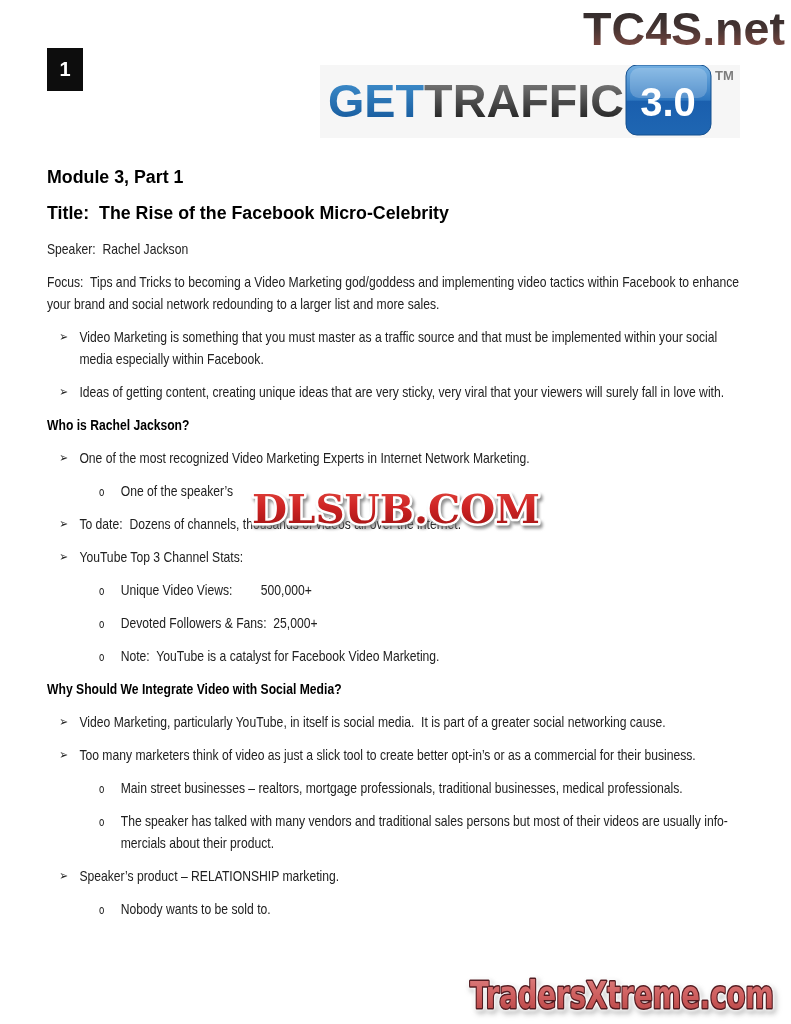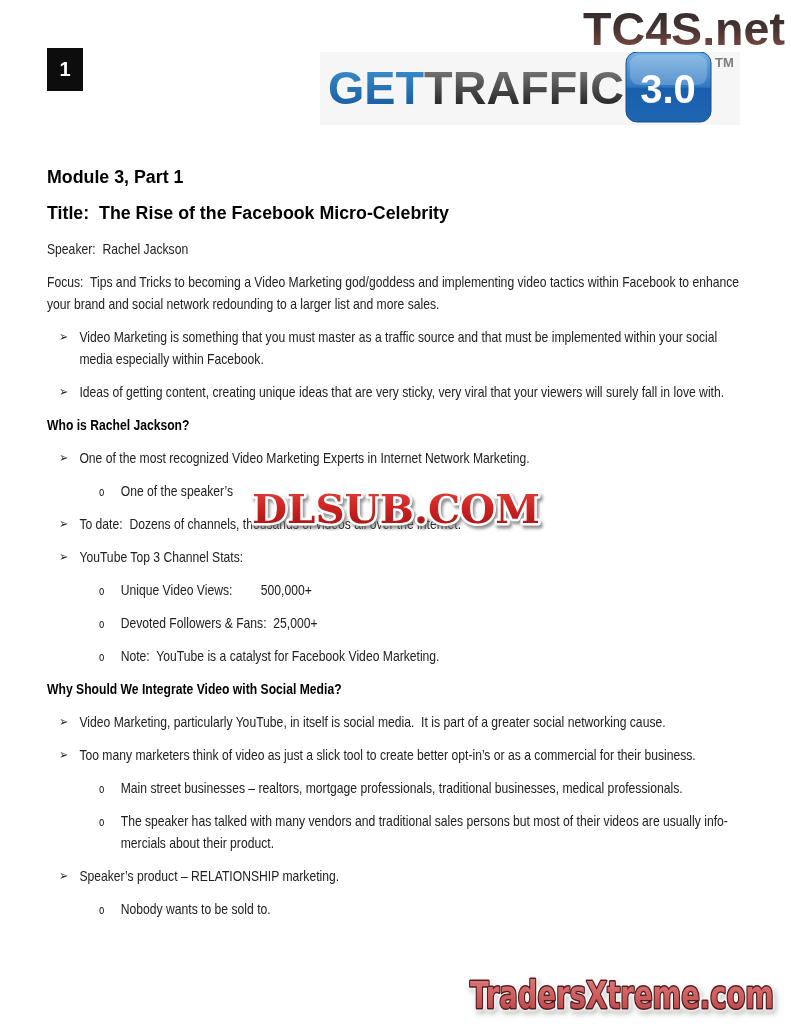--- a/index.html
+++ b/index.html
@@ -6,21 +6,21 @@
   .page{position:relative;width:791px;height:1024px;background:#ffffff;overflow:hidden;
         font-family:"Liberation Sans",sans-serif;color:#212121;}
 
   
   .pagenum{position:absolute;left:47px;top:48px;width:36px;height:43px;background:#0d0d0d;
            display:flex;align-items:center;justify-content:center;}
   .pagenum span{color:#ffffff;font-weight:bold;font-size:20px;}
 
   
   .tc4s{position:absolute;left:579px;top:2px;}
-  .logo-box{position:absolute;left:320px;top:52px;width:420px;height:73px;background:#f6f6f6;}
+  .logo-box{position:absolute;left:320px;top:65px;width:420px;height:73px;background:#f6f6f6;}
 
   
   .wm-center{position:absolute;left:246px;top:482px;}
   .wm-footer{position:absolute;left:462px;top:970px;}
 
   
   .content{position:absolute;left:47px;top:166px;width:860px;
            transform:scaleX(0.81);transform-origin:0 0;
            font-size:15px;line-height:22px;}
   .h{font-weight:bold;font-size:18px;color:#000;margin:0 0 14px;white-space:pre-wrap;}

